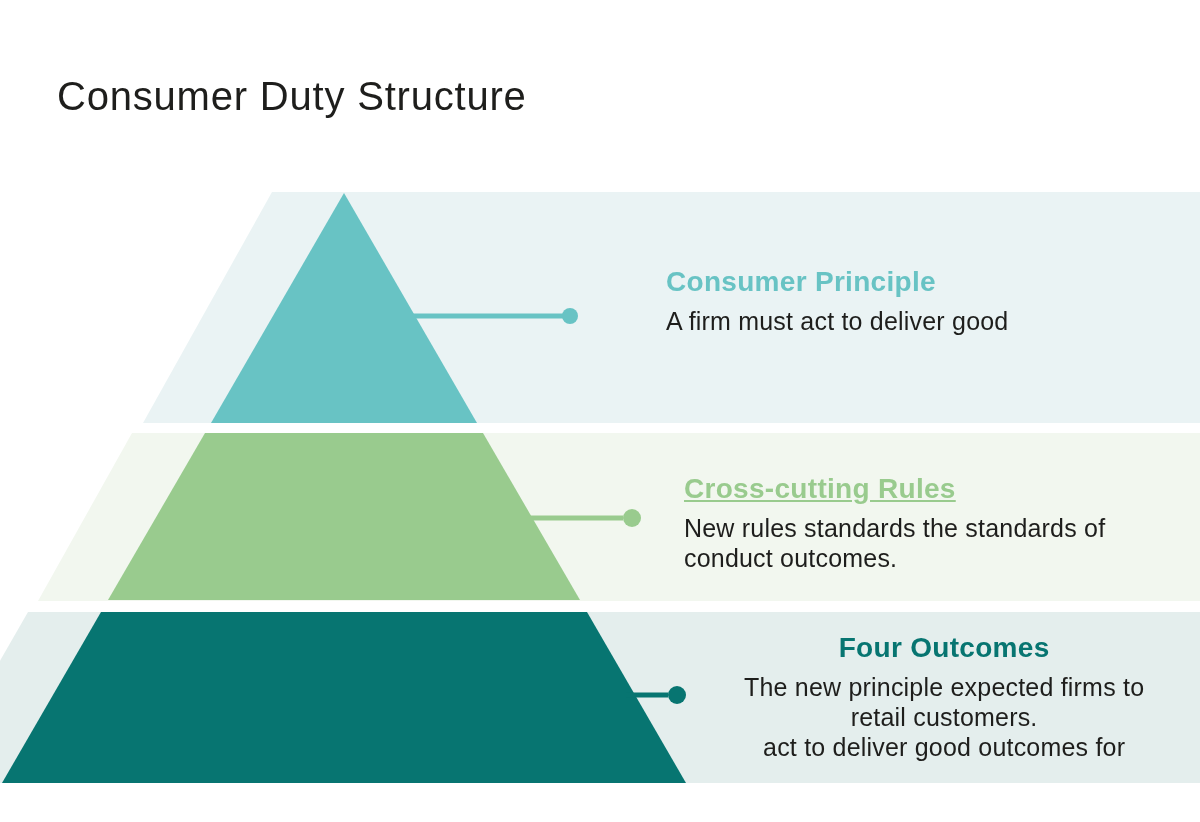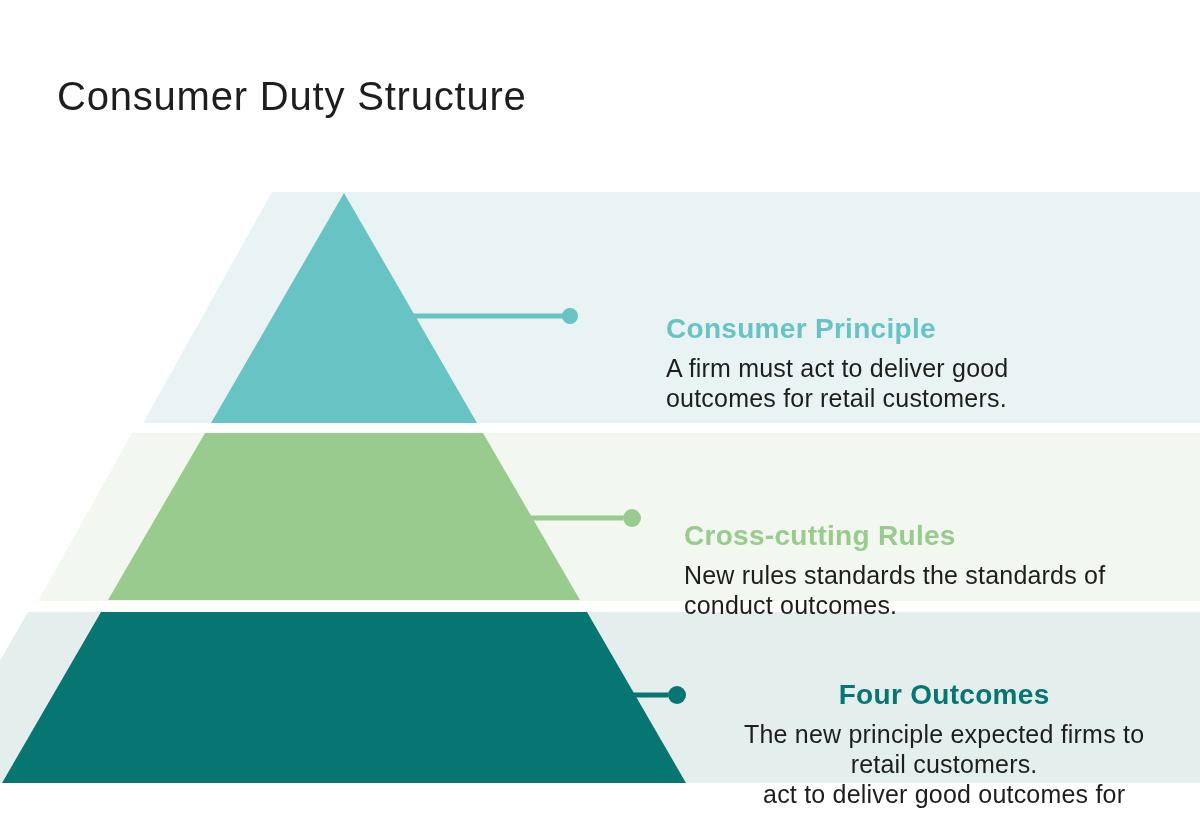--- a/index.html
+++ b/index.html
@@ -41,40 +41,39 @@
   .conn-line-1 { stroke: var(--tier1); stroke-width: 5; }
   .conn-line-2 { stroke: var(--tier2); stroke-width: 5; }
   .conn-line-3 { stroke: var(--tier3); stroke-width: 5; }
   .conn-dot-1 { fill: var(--tier1); }
   .conn-dot-2 { fill: var(--tier2); }
   .conn-dot-3 { fill: var(--tier3); }
 
   .tier-text {
     position: absolute;
     color: var(--text, #1e1e1c);
-    margin-top: 47px;
   }
   .tier-text h2 {
     margin: 0 0 8px 0;
     font-size: 28px;
     font-weight: 700;
     letter-spacing: 0.3px;
     white-space: nowrap;
   }
   .tier-text .body-line {
     font-size: 25px;
     line-height: 30px;
     letter-spacing: 0.2px;
     white-space: nowrap;
   }
   .tier-text.t1 { left: 666px; top: 266px; }
   .tier-text.t2 { left: 684px; top: 473px; }
   .tier-text.t3 { left: 744px; top: 632px; text-align: center; }
   .t1 h2 { color: var(--tier1); }
-  .t2 h2 { color: var(--tier2); }
+  .t2 h2 { color: var(--tier2); text-decoration: underline; }
   .t3 h2 { color: var(--tier3); }
 </style>
 </head>
 <body>
 
 <div class="stage">
 
   <div class="page-title">Consumer Duty Structure</div>
 
   <svg class="diagram" viewBox="0 0 1200 822">
@@ -93,21 +92,20 @@
     <line class="conn-line-2" x1="518" y1="518" x2="623" y2="518"></line>
     <circle class="conn-dot-2" cx="632" cy="518" r="9"></circle>
 
     <line class="conn-line-3" x1="626" y1="695" x2="668" y2="695"></line>
     <circle class="conn-dot-3" cx="677" cy="695" r="9"></circle>
   </svg>
 
   <div class="tier-text t1">
     <h2>Consumer Principle</h2>
     <div class="body-line">A firm must act to deliver good</div>
-    <div class="body-line">outcomes for retail customers.</div>
   </div>
 
   <div class="tier-text t2">
     <h2>Cross-cutting Rules</h2>
     <div class="body-line">New rules standards the standards of</div>
     <div class="body-line">conduct outcomes.</div>
   </div>
 
   <div class="tier-text t3">
     <h2>Four Outcomes</h2>

